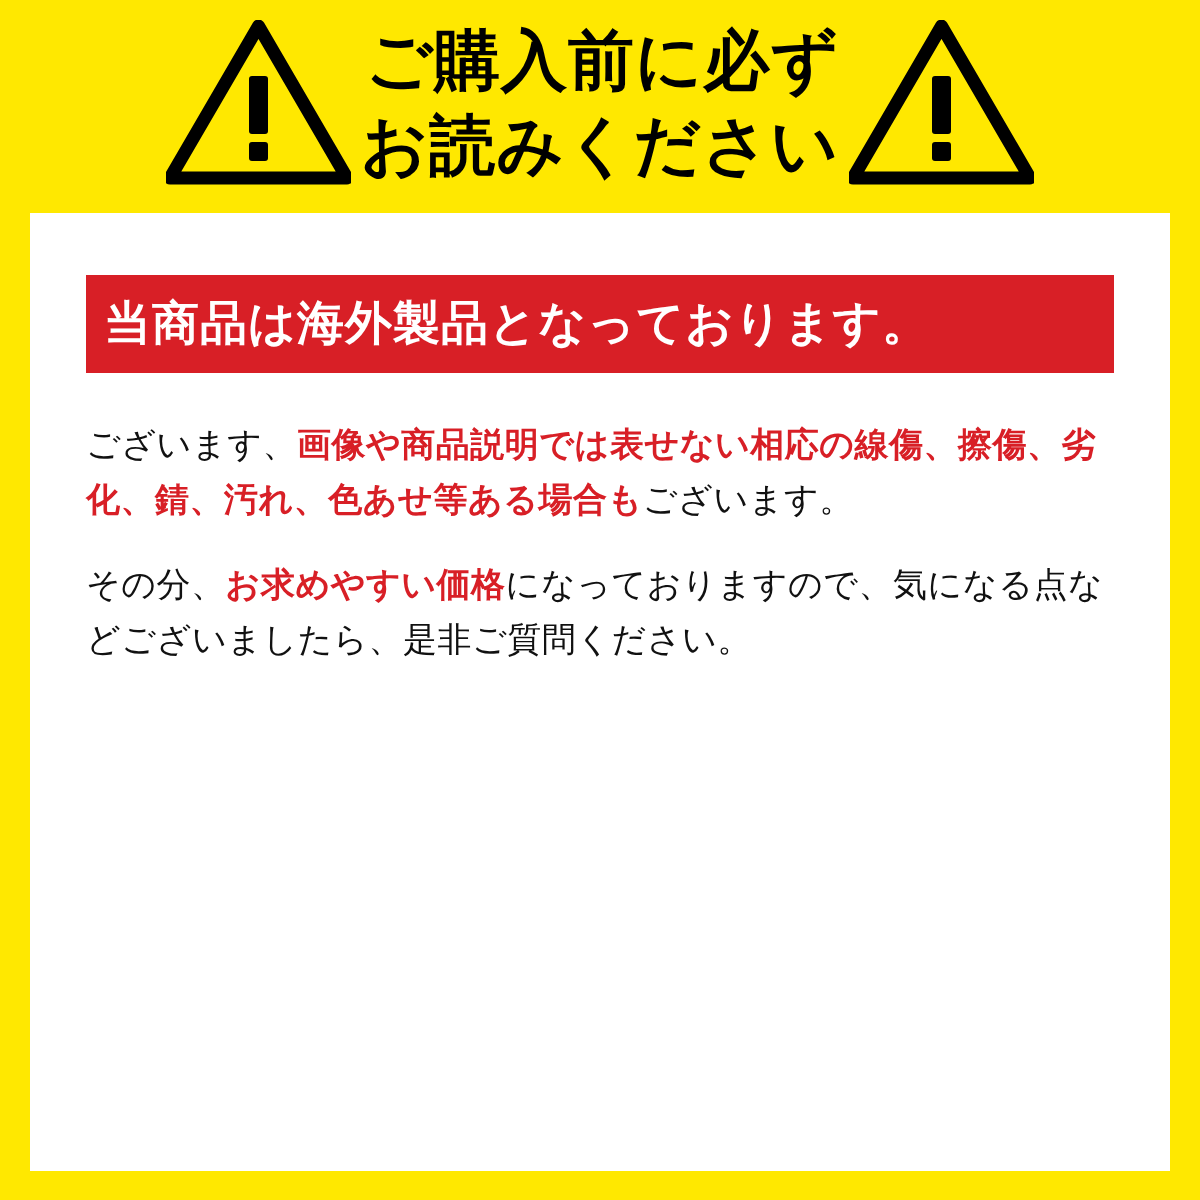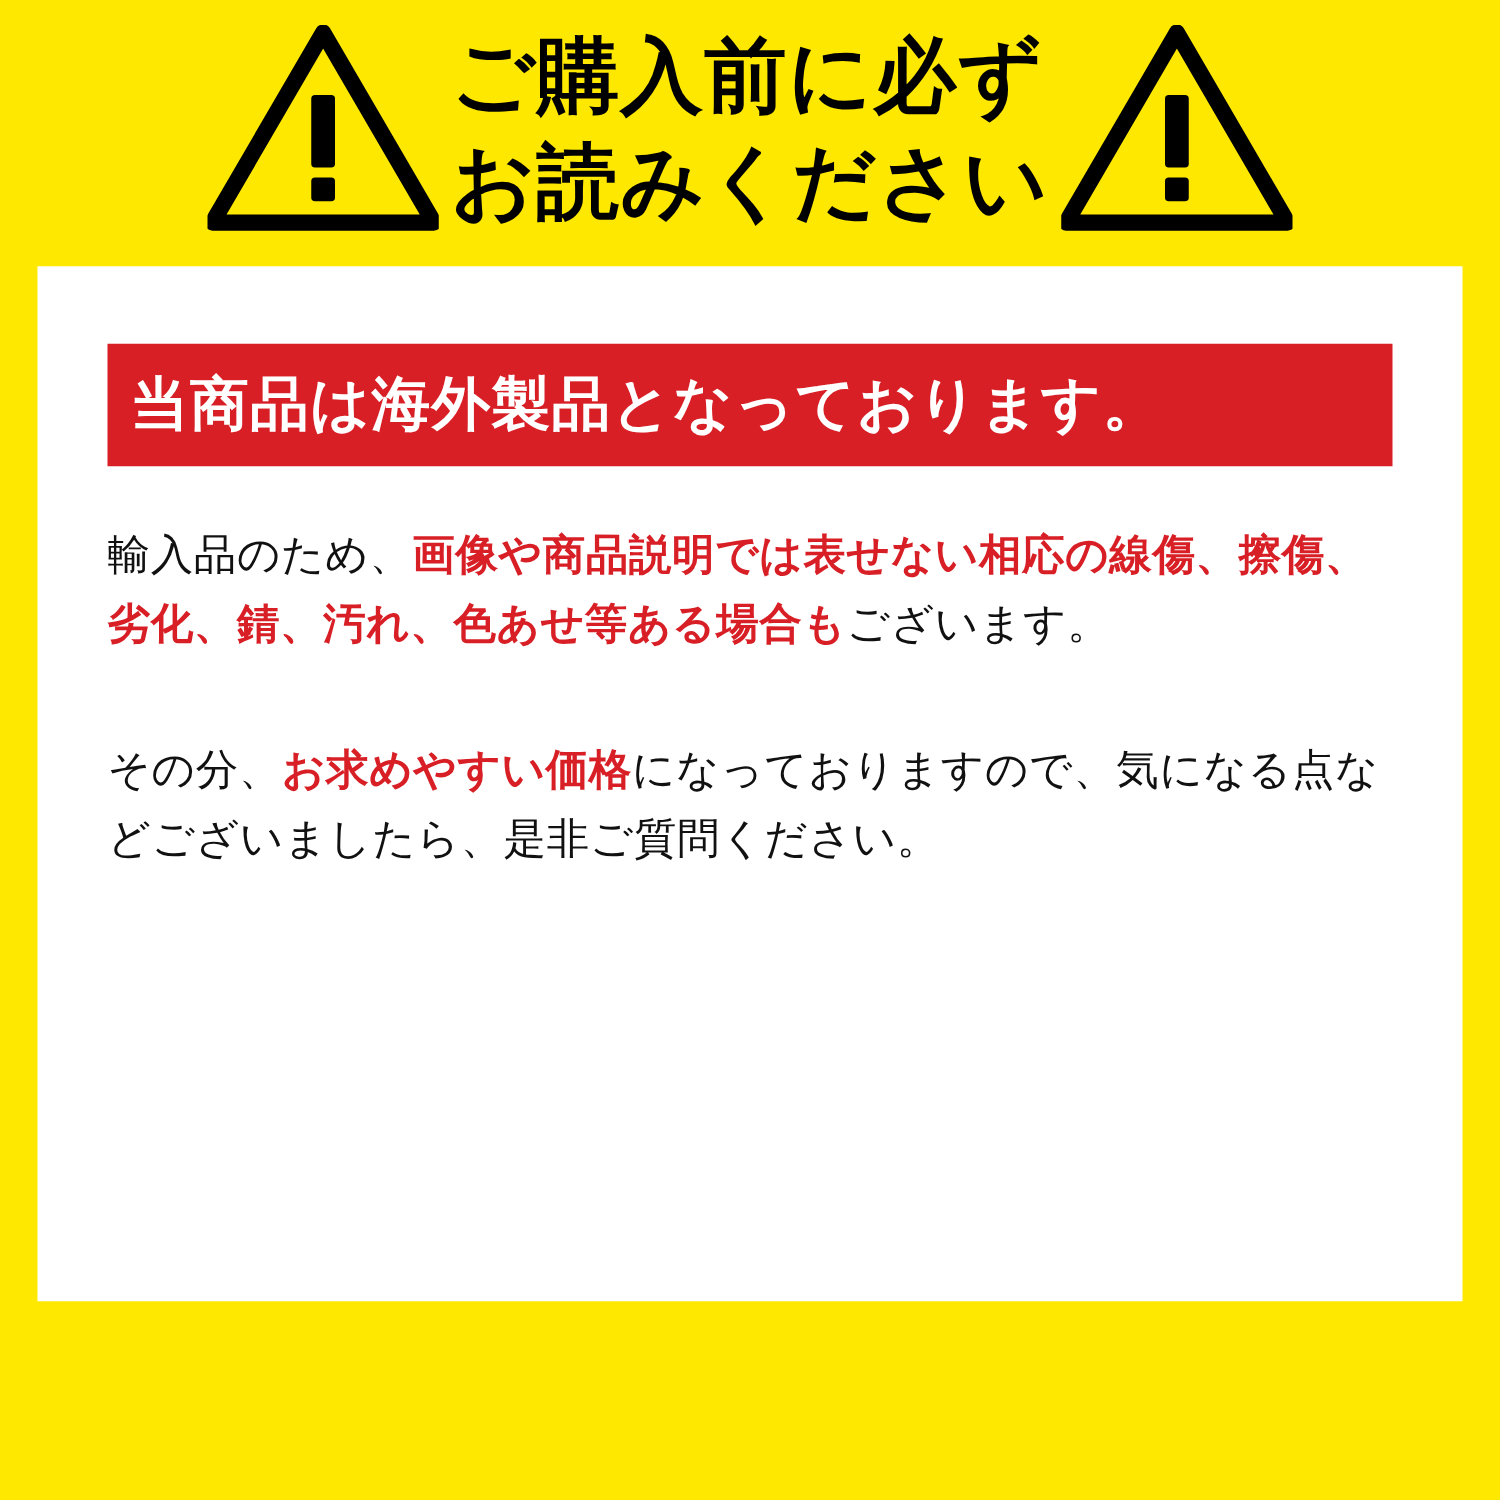--- a/index.html
+++ b/index.html
@@ -29,36 +29,36 @@
     justify-content: center;
     gap: 10px;
   }
   .warn-icon {
     flex: 0 0 auto;
     width: 185px;
     height: 165px;
   }
   .header-title {
     flex: 0 0 auto;
-    text-align: left;
+    text-align: right;
     color: #000;
     font-weight: bold;
     font-size: 66px;
     line-height: 1.28;
     letter-spacing: 1px;
     white-space: pre-line;
   }
 
   
   .card {
     position: absolute;
     left: 30px;
     top: 213px;
     width: 1140px;
-    height: 828px;
+    height: 958px;
     background: #ffffff;
     box-sizing: border-box;
     padding: 62px 56px 0 56px;
   }
 
   .banner {
     background: #d81f26;
     color: #ffffff;
     font-weight: bold;
     font-size: 47px;
@@ -69,21 +69,21 @@
   }
 
   .body-block {
     margin-top: 44px;
     font-size: 34px;
     line-height: 1.62;
     color: #111111;
     letter-spacing: 0.5px;
   }
   .body-block.second {
-    margin-top: 62px;
+    margin-top: 30px;
   }
   .body-block p {
     margin: 0;
   }
   .em {
     color: #d81f26;
     font-weight: bold;
   }
   .plain {
     color: #111111;
@@ -116,21 +116,21 @@
       </svg>
     </span>
 
   </div>
 
   <div class="card">
 
     <div class="banner">当商品は海外製品となっております。</div>
 
     <div class="body-block first">
-      <p id="para-p1"><span class="plain">輸入品のため、</span><span class="em">画像や商品説明では表せない相応の線傷、擦傷、劣化、錆、汚れ、色あせ等ある場合も</span><span class="plain">ございます。</span></p>
+      <p id="para-p1"><span class="plain">ございます、</span><span class="em">画像や商品説明では表せない相応の線傷、擦傷、劣化、錆、汚れ、色あせ等ある場合も</span><span class="plain">ございます。</span></p>
     </div>
 
     <div class="body-block second">
       <p id="para-p3"><span class="plain">その分、</span><span class="em">お求めやすい価格</span><span class="plain">になっておりますので、気になる点などございましたら、是非ご質問ください。</span></p>
     </div>
 
   </div>
 
 </div>
 

